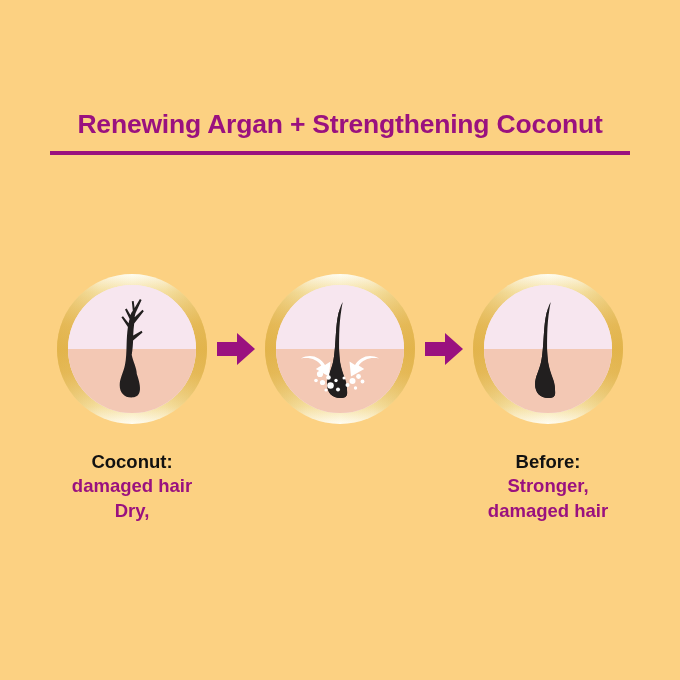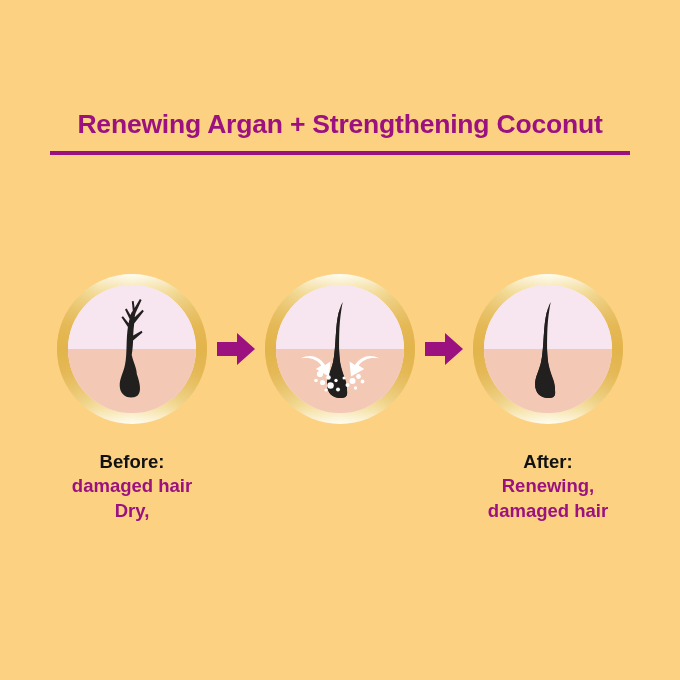--- a/index.html
+++ b/index.html
@@ -331,33 +331,33 @@
             c1.9,8.9 6.1,15.3 6.1,22.6
             C70.9,107.2 73.1,113.0 64.5,113.0 z"></path>
         </svg>
       </div>
     </div>
 
   </div>
 
   <div class="captions">
     <div class="caption">
-      <span class="caption-head">Before:</span>
+      <span class="caption-head">Coconut:</span>
       <span class="caption-body">
         <span>damaged hair</span>
         <span>Dry,</span>
       </span>
     </div>
 
     <div class="caption-spacer"></div>
     <div class="caption"></div>
     <div class="caption-spacer"></div>
 
     <div class="caption">
-      <span class="caption-head">After:</span>
+      <span class="caption-head">Before:</span>
       <span class="caption-body">
-        <span>Renewing,</span>
+        <span>Stronger,</span>
         <span>damaged hair</span>
       </span>
     </div>
   </div>
 
 </div>
 
 </body></html>

